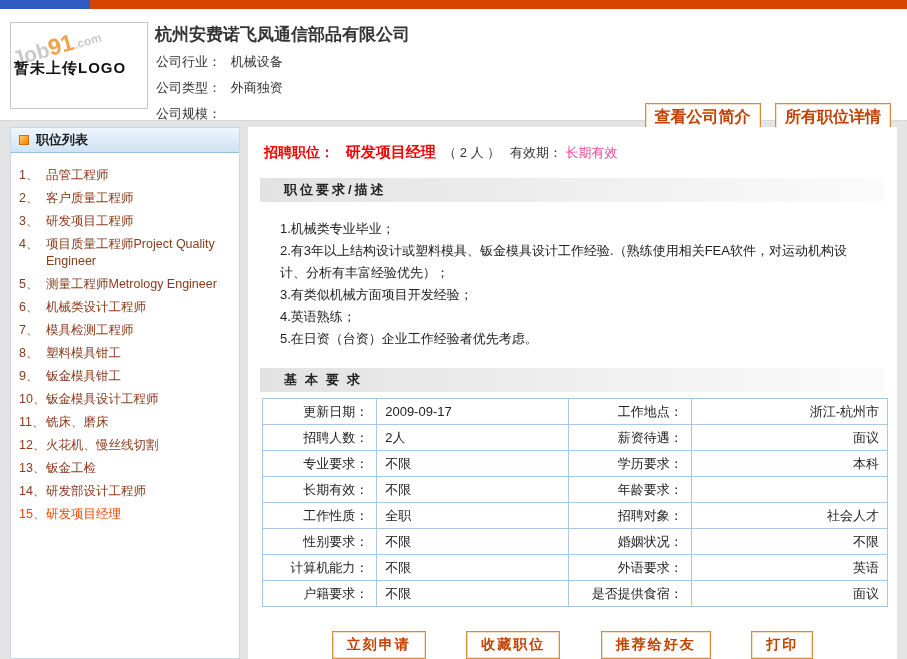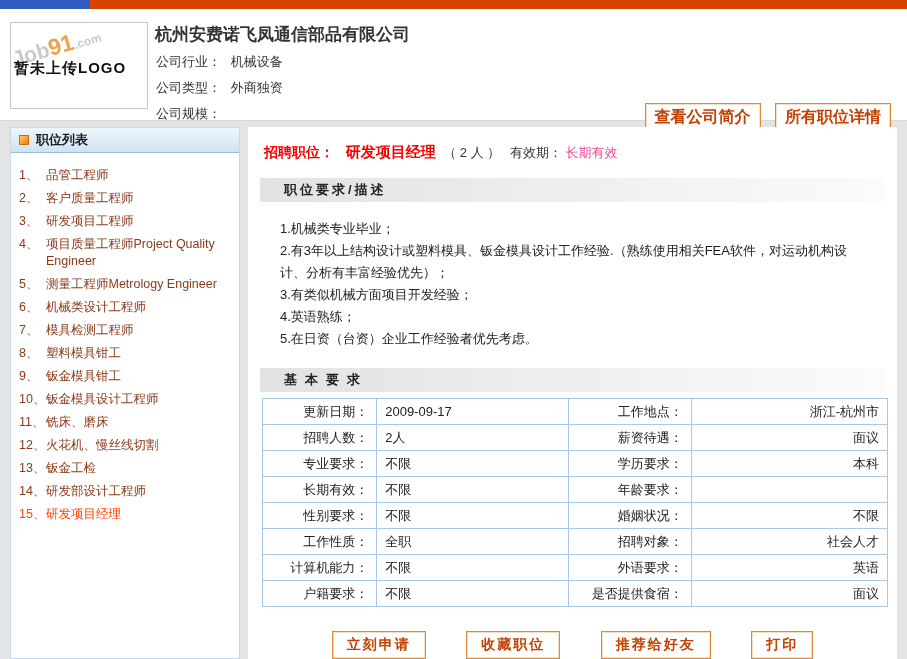--- a/index.html
+++ b/index.html
@@ -300,31 +300,31 @@
           </tr>
 
           <tr>
             <td class="lab">长期有效：</td>
             <td class="val1">不限</td>
             <td class="lab2">年龄要求：</td>
             <td class="val2"></td>
           </tr>
 
           <tr>
-            <td class="lab">性别要求：</td>
-            <td class="val1">不限</td>
-            <td class="lab2">婚姻状况：</td>
-            <td class="val2">不限</td>
-          </tr>
-
-          <tr>
             <td class="lab">工作性质：</td>
             <td class="val1">全职</td>
             <td class="lab2">招聘对象：</td>
             <td class="val2">社会人才</td>
+          </tr>
+
+          <tr>
+            <td class="lab">性别要求：</td>
+            <td class="val1">不限</td>
+            <td class="lab2">婚姻状况：</td>
+            <td class="val2">不限</td>
           </tr>
 
           <tr>
             <td class="lab">计算机能力：</td>
             <td class="val1">不限</td>
             <td class="lab2">外语要求：</td>
             <td class="val2">英语</td>
           </tr>
 
           <tr>

